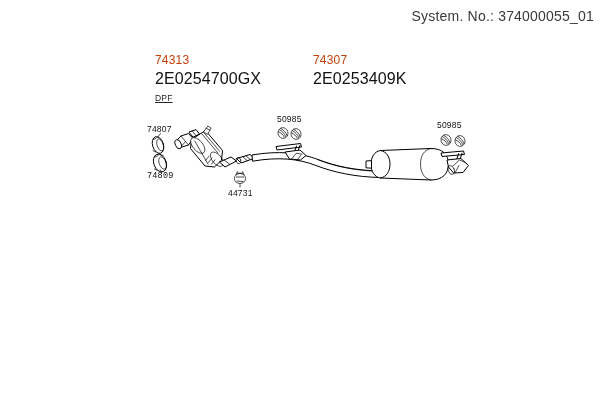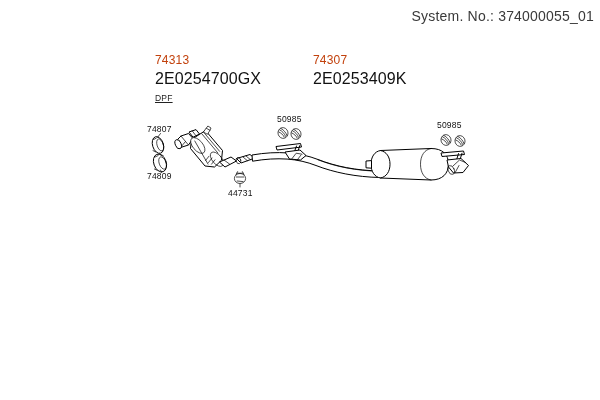--- a/index.html
+++ b/index.html
@@ -21,21 +21,21 @@
   .partblock .pcode{font-size:16px;letter-spacing:.1px;color:#111;}
   .partblock .pdesc{font-size:8.5px;letter-spacing:.2px;color:#222;margin-top:3px;text-decoration:underline;}
 
   #block-74313{left:155px;top:52px;}
   #block-74307{left:313px;top:52px;}
 
   .calloutlbl{
     position:absolute;font-size:8.5px;letter-spacing:.2px;color:#111;white-space:nowrap;
   }
   #lbl-74807{left:147px;top:124px;}
-  #lbl-74809{left:147px;top:171px;}
+  #lbl-74809{left:147px;top:171px;font-family:Liberation Mono, monospace;}
   #lbl-74811{left:228px;top:188px;}
   #lbl-50985-mid{left:277px;top:114px;}
   #lbl-50985-rear{left:437px;top:120px;}
 
   svg.art{position:absolute;left:0;top:0;width:600px;height:400px;}
   svg.art *{vector-effect:non-scaling-stroke;}
   .ln{fill:none;stroke:#000;stroke-width:1;stroke-linejoin:round;stroke-linecap:round;}
   .ln-t{fill:none;stroke:#000;stroke-width:.7;stroke-linejoin:round;stroke-linecap:round;}
   .fl{fill:#fff;stroke:#000;stroke-width:1;stroke-linejoin:round;}
   .fl-t{fill:#fff;stroke:#000;stroke-width:.7;stroke-linejoin:round;}

